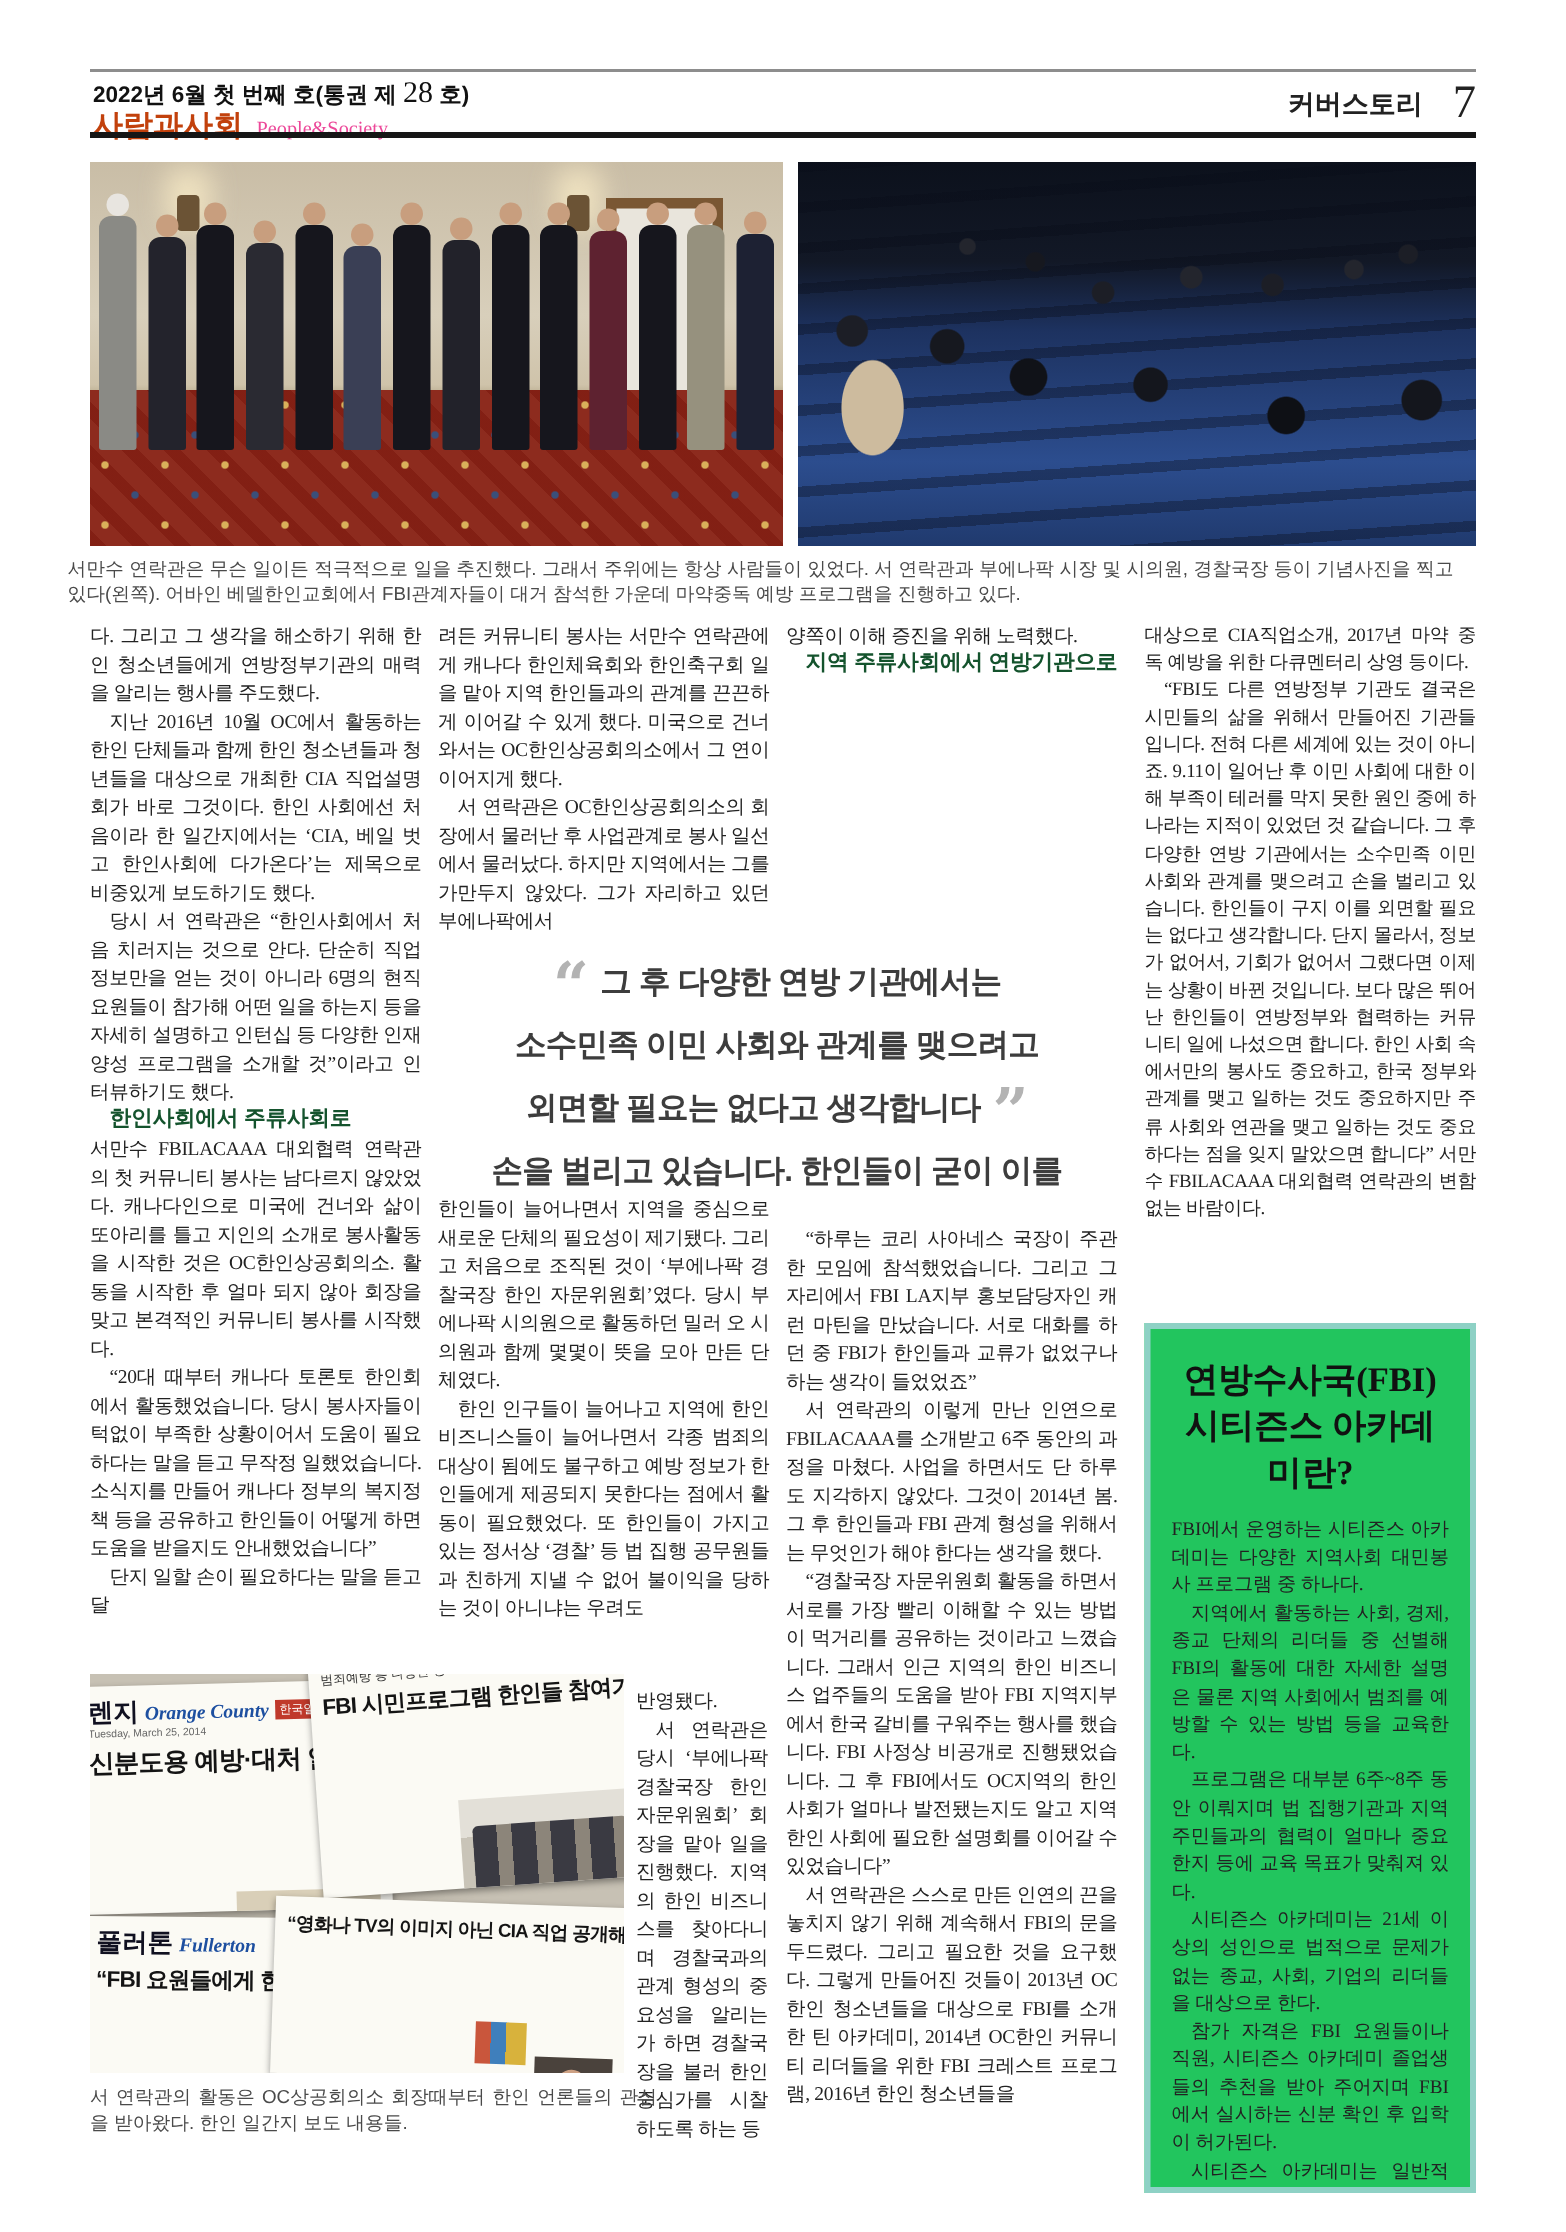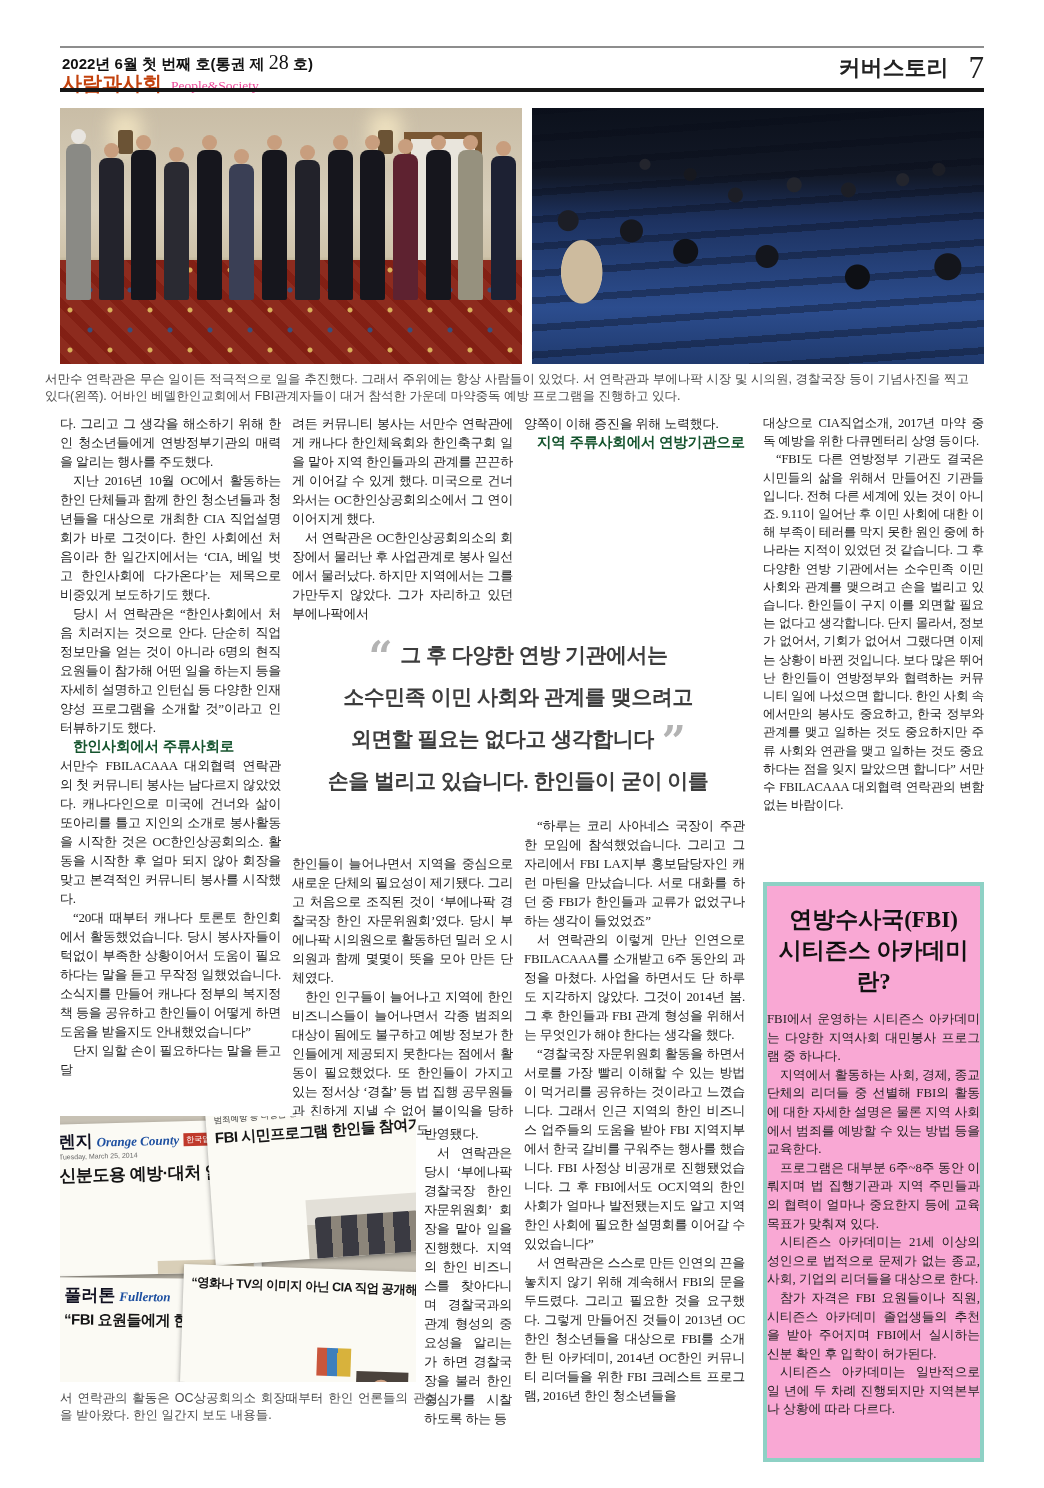--- a/index.html
+++ b/index.html
@@ -10,21 +10,21 @@
   
   .rule-thin{left:60px;width:924px;top:46px;height:2px;background:#8d8d8d;}
   .rule-thick{left:60px;width:924px;top:88px;height:4px;background:#161616;}
   .issue-line{left:62px;top:51px;font-family:"Liberation Sans",sans-serif;
               font-weight:bold;font-size:15px;color:#111;white-space:nowrap;}
   .issue-line .big-num{font-family:"Liberation Serif",serif;font-size:20px;font-weight:normal;}
   .section-line{left:62px;top:70px;white-space:nowrap;}
   .section-kr{font-family:"Liberation Sans",sans-serif;font-weight:bold;font-size:20px;color:#c2410c;}
   .section-en{font-family:"Liberation Serif",serif;font-size:13.5px;color:#ec4899;margin-left:5px;}
   .cover-wrap{top:50px;right:60px;left:auto;white-space:nowrap;text-align:right;}
-  .cover-label{font-family:"Liberation Sans",sans-serif;font-weight:bold;font-size:22px;color:#222;vertical-align:baseline;margin-top:23px;}
+  .cover-label{font-family:"Liberation Sans",sans-serif;font-weight:bold;font-size:18px;color:#222;vertical-align:baseline;margin-top:23px;}
   .page-num{font-family:"Liberation Serif",serif;font-size:31px;color:#222;margin-left:16px;vertical-align:-3px;}
 
   
   .photo{overflow:hidden;}
   .photo-left{left:60px;top:108px;width:462px;height:256px;
      background:linear-gradient(180deg,#c9bda6 0%,#d8cfbb 40%,#cfc3aa 58%,#bfb296 60%,#b4a78a 60%);}
   .carpet{left:0;right:0;bottom:0;height:104px;
      background-color:#8d2b1e;
      background-image:radial-gradient(circle 3px at 10px 10px,#d9b05a 0 2px,transparent 3px),
                       radial-gradient(circle 3px at 30px 30px,#3a4f7a 0 2px,transparent 3px),
@@ -71,38 +71,38 @@
 
   
   .col{width:221px;font-size:13px;line-height:19px;text-align:justify;overflow:hidden;
        letter-spacing:-0.2px;}
   .col p{margin:0;text-indent:13px;}
   .col p.ni{text-indent:0;}
   .subhead{font-family:"Liberation Sans",sans-serif;font-size:14.5px;font-weight:bold;
            color:#14532d;margin:9px 0 5px;text-indent:0;}
   #col1{left:60px;top:414px;height:702px;}
   #col2top{left:292px;top:414px;height:216px;}
-  #col2bottom{left:292px;top:854px;height:304px;}
+  #col2bottom{left:292px;top:796px;height:304px;}
   #col2narrow{left:424px;top:1124px;width:88px;height:362px;}
   #col3top{left:524px;top:414px;height:208px;}
   #col3bottom{left:524px;top:816px;height:656px;}
   #col4{left:763px;top:414px;height:462px;font-size:12.6px;line-height:18.2px;}
 
   
   #quote{left:292px;top:634px;width:452px;height:172px;text-align:center;
          font-family:"Liberation Sans",sans-serif;font-weight:bold;font-size:21px;
          line-height:42px;color:#3d3d3d;letter-spacing:-0.5px;}
   .qmark{font-family:"DejaVu Serif",serif;font-size:42px;color:#b3b3b3;
          line-height:0;vertical-align:-10px;}
   .qmark.open{margin-right:8px;}
   .qmark.close{margin-left:8px;}
 
   
   #sidebar{left:763px;top:882px;width:221px;height:580px;box-sizing:border-box;
-           border:4px solid #8ed1c5;background:#f9a8d4;padding:14px 0;overflow:hidden;}
+           border:4px solid #8ed1c5;background:#22c55e;padding:14px 14px;overflow:hidden;}
   .sidebar-title{text-align:center;font-size:23px;line-height:31px;font-weight:600;
                  color:#111;margin:4px 0 13px;}
   #sidebar p{font-size:12.8px;line-height:18.6px;margin:0;text-indent:13px;text-align:justify;}
   #sidebar p.ni{text-indent:0;}
 
   
   #clippings{left:60px;top:1116px;width:356px;height:266px;background:#c7c1b4;overflow:hidden;}
   .clip{position:absolute;background:#fbfaf4;box-shadow:0 2px 5px rgba(0,0,0,.4);
         padding:6px 8px;box-sizing:border-box;overflow:hidden;}
   .clip1{left:-8px;top:6px;width:208px;height:152px;transform:rotate(-1.5deg);}

